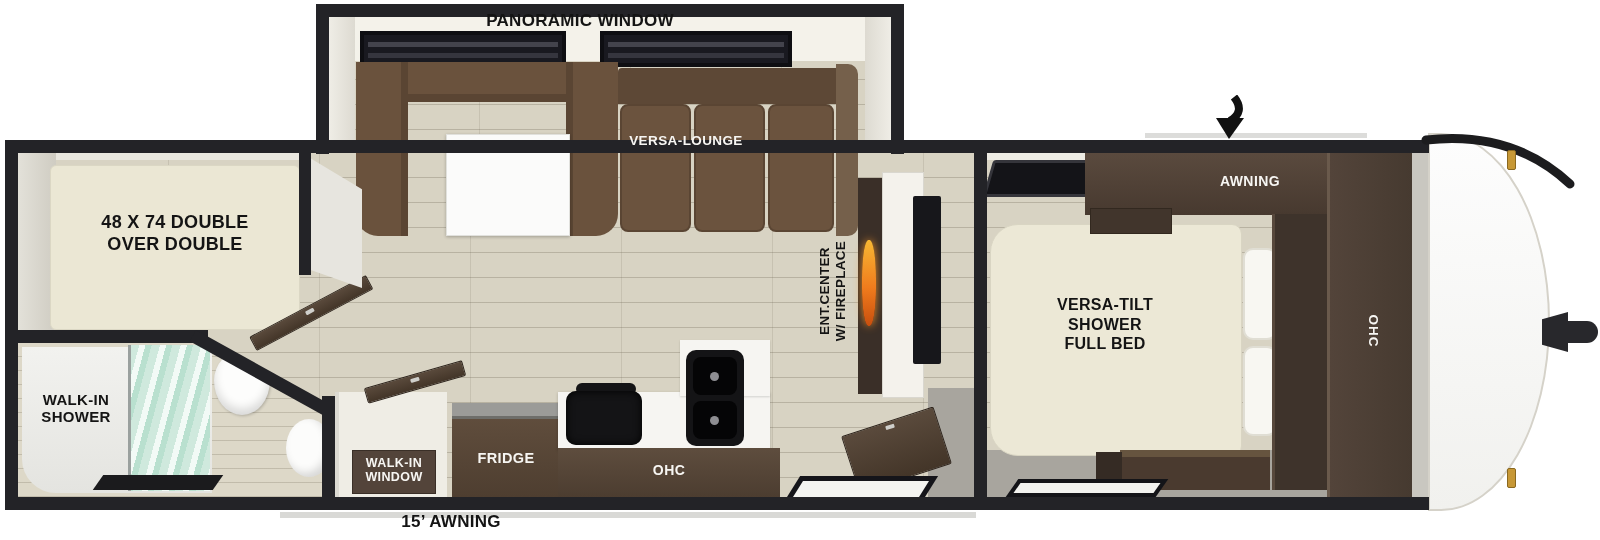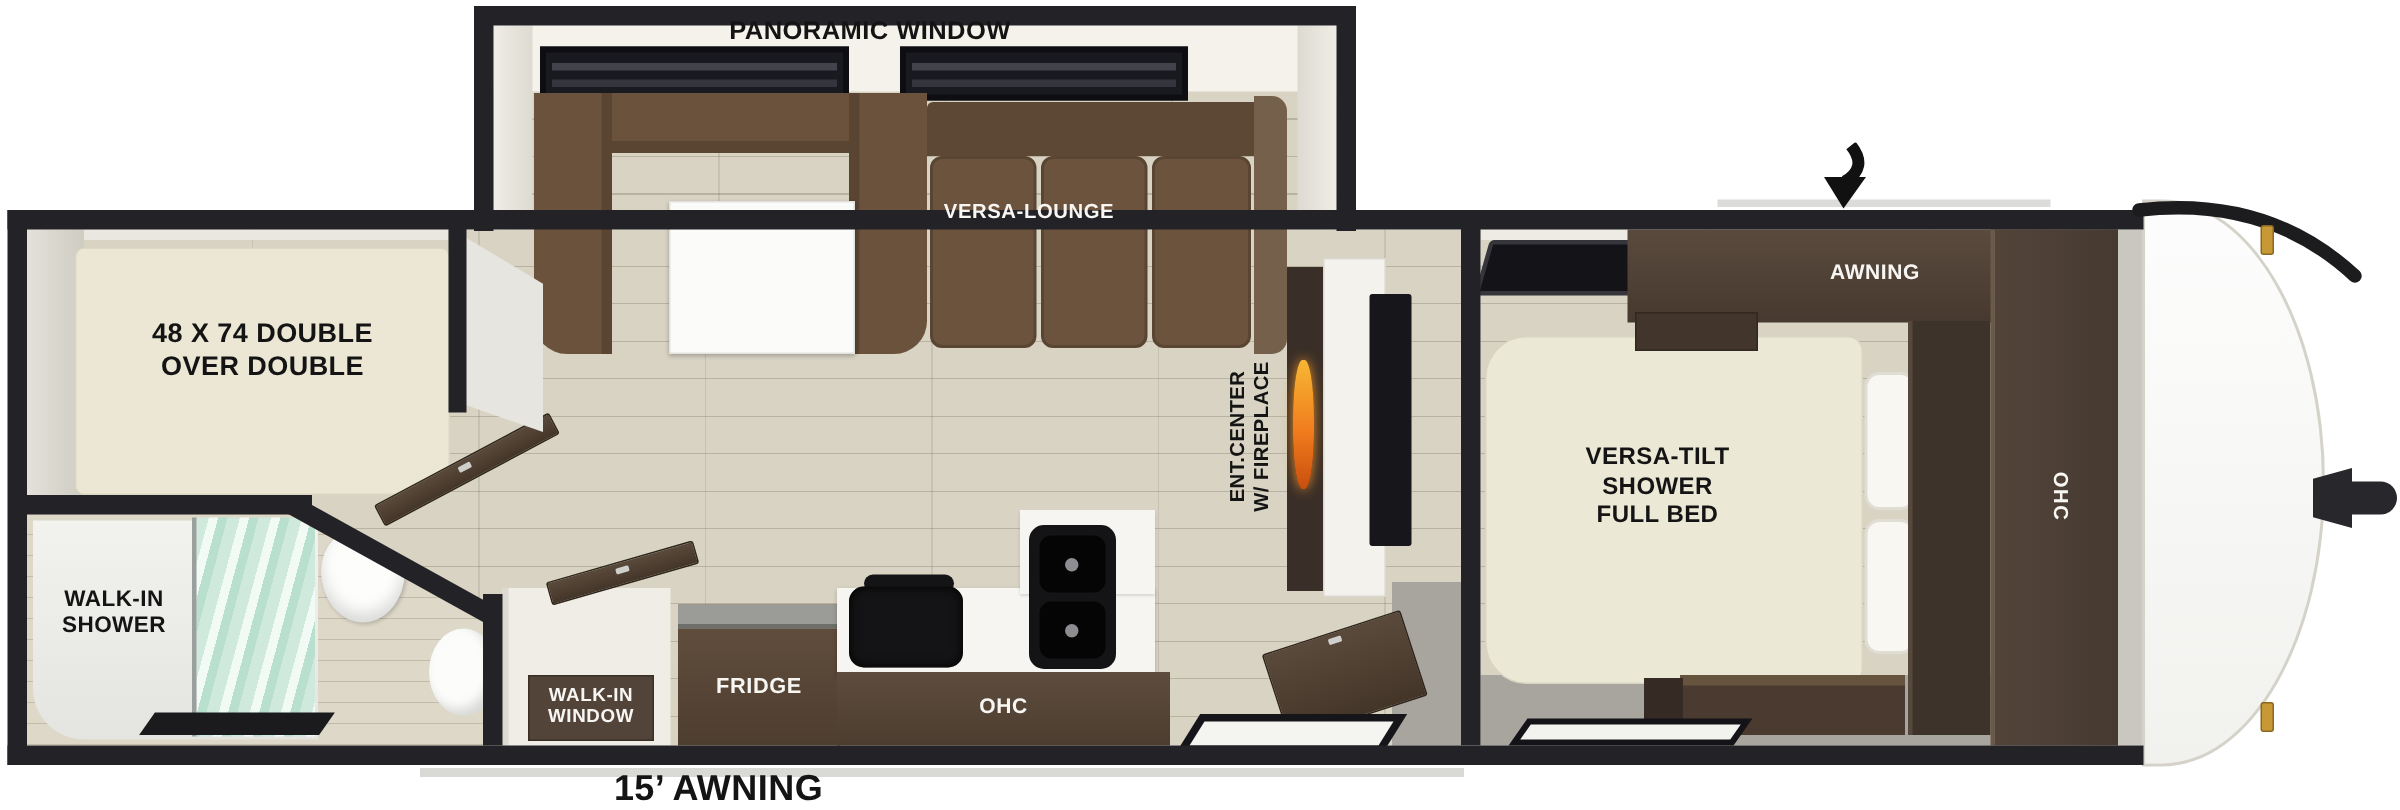--- a/index.html
+++ b/index.html
@@ -184,17 +184,17 @@
   <div class="abs" style="left:1542px;top:312px;width:26px;height:40px;background:#28282c;clip-path:polygon(0 18%,100% 0,100% 100%,0 82%);z-index:6;"></div>
   <div class="abs" style="left:1562px;top:321px;width:36px;height:22px;background:#28282c;border-radius:0 11px 11px 0;z-index:6;"></div>
 
   <svg class="abs" style="left:1200px;top:95px;z-index:7;" width="52" height="46" viewBox="0 0 52 46">
     <path d="M34 2 C 42 12, 40 20, 30 26" stroke="#111" stroke-width="8" fill="none"></path>
     <polygon points="16,23 44,23 29,44" fill="#111"></polygon>
   </svg>
   <div class="abs" style="left:1145px;top:133px;width:222px;height:5px;background:#dcdcda;z-index:4;"></div>
 
   <div class="abs" style="left:280px;top:512px;width:696px;height:6px;background:#d9d9d6;z-index:4;"></div>
-  <div class="abs lbl" style="left:384px;top:512px;width:190px;font-size:24px;z-index:7;">
+  <div class="abs lbl" style="left:356px;top:512px;width:190px;font-size:17px;z-index:7;">
     <span>15’ AWNING</span>
   </div>
 
 </div>
 
 </body></html>

